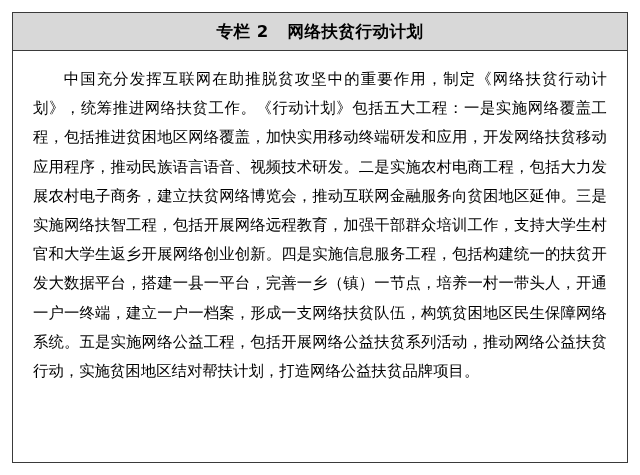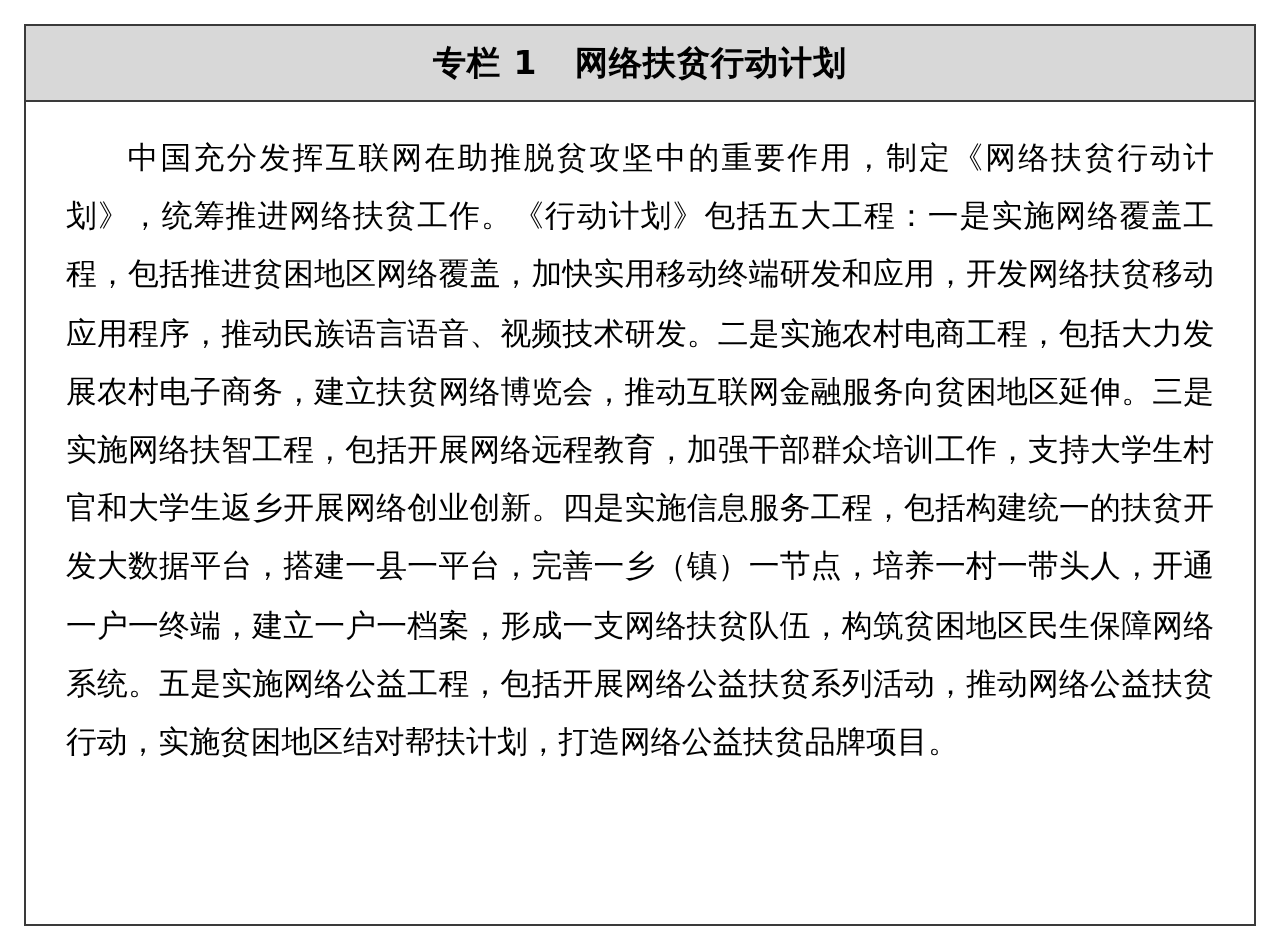--- a/index.html
+++ b/index.html
@@ -63,19 +63,19 @@
     margin: 0;
     word-break: break-all;
   }
 </style>
 </head>
 <body>
 
 <div class="page">
   <div class="box">
     <div class="title-bar">
-      <span class="title-text">专栏 1   网络扶贫行动计划</span>
+      <span class="title-text">专栏 2   网络扶贫行动计划</span>
     </div>
     <div class="body-area">
       <p class="body-text">中国充分发挥互联网在助推脱贫攻坚中的重要作用，制定《网络扶贫行动计划》，统筹推进网络扶贫工作。《行动计划》包括五大工程：一是实施网络覆盖工程，包括推进贫困地区网络覆盖，加快实用移动终端研发和应用，开发网络扶贫移动应用程序，推动民族语言语音、视频技术研发。二是实施农村电商工程，包括大力发展农村电子商务，建立扶贫网络博览会，推动互联网金融服务向贫困地区延伸。三是实施网络扶智工程，包括开展网络远程教育，加强干部群众培训工作，支持大学生村官和大学生返乡开展网络创业创新。四是实施信息服务工程，包括构建统一的扶贫开发大数据平台，搭建一县一平台，完善一乡（镇）一节点，培养一村一带头人，开通一户一终端，建立一户一档案，形成一支网络扶贫队伍，构筑贫困地区民生保障网络系统。五是实施网络公益工程，包括开展网络公益扶贫系列活动，推动网络公益扶贫行动，实施贫困地区结对帮扶计划，打造网络公益扶贫品牌项目。</p>
     </div>
   </div>
 </div>
 
 </body></html>

